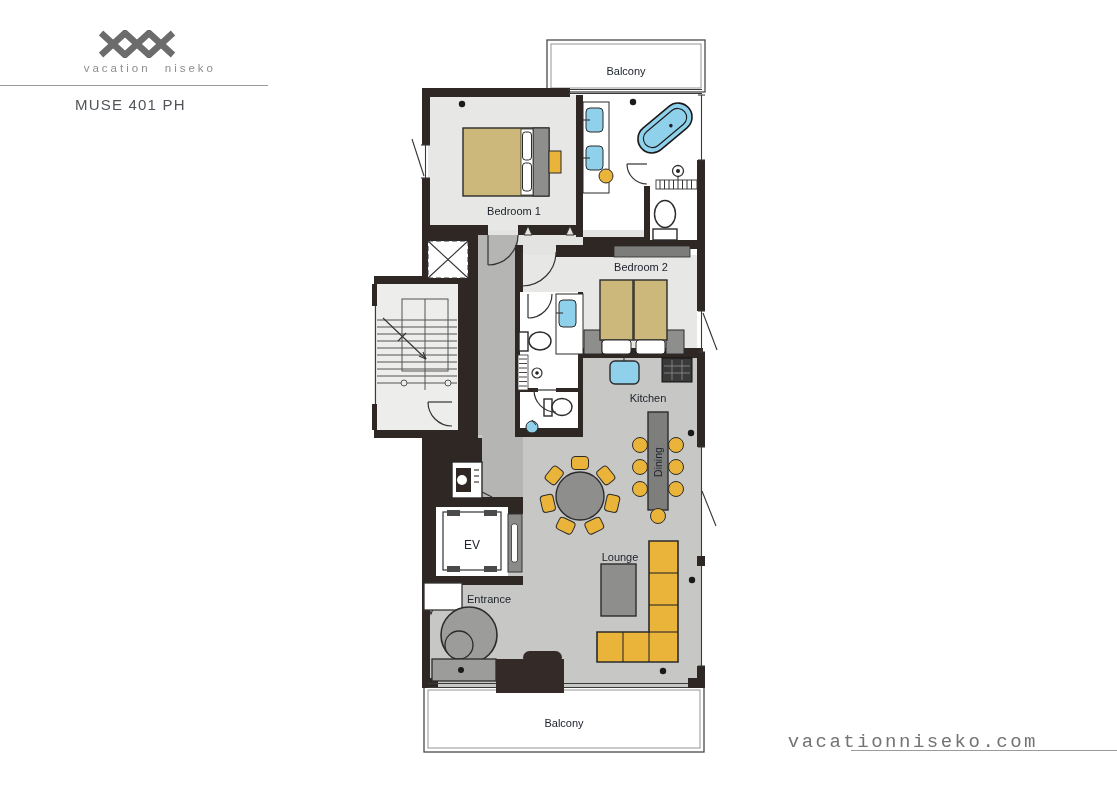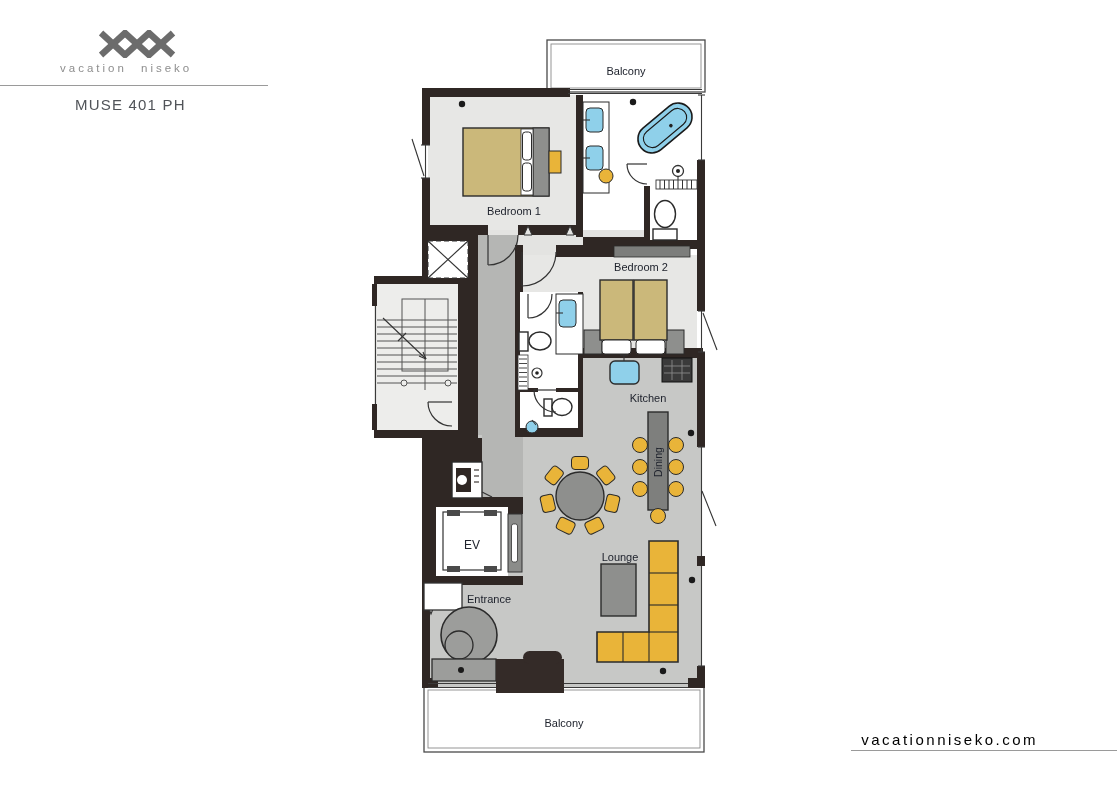--- a/index.html
+++ b/index.html
@@ -6,27 +6,27 @@
     --wall:#2f2724; --floor_light:#e7e7e5; --floor_mid:#c7c8c6; --floor_corridor:#b5b6b4;
     --floor_stairs:#ededeb; --bed_tan:#cbb87a; --furniture_yellow:#e9b439; --fixture_blue:#8fd0ea;
     --furniture_gray:#8e8f8d; --island_gray:#7e7f7d; --closet_gray:#7c7d7b; --hearth_dark:#342b28;
     --label_text:#20242e; --logo_gray:#6c6c6c; --muted_text:#8e8e8e; --line_gray:#9a9a9a;
   }
   html,body{margin:0;padding:0;background:#fff;}
   .page{position:relative;width:1117px;height:788px;background:#fff;overflow:hidden;
         font-family:"Liberation Sans",sans-serif;}
   .plan-svg{position:absolute;left:0;top:0;}
   .logo-mark{position:absolute;left:99px;top:30px;}
-  .logo-text{position:absolute;left:60px;top:62px;width:156px;text-align:left;
+  .logo-text{position:absolute;left:60px;top:62px;width:156px;text-align:right;
     font-size:11.5px;letter-spacing:3px;word-spacing:8px;color:var(--muted_text);}
   .header-line{position:absolute;left:0;top:85px;width:268px;height:1px;background:var(--line_gray);}
   .page-title{position:absolute;left:75px;top:96px;font-size:15px;letter-spacing:1.2px;
     color:#515459;font-weight:400;}
-  .footer-site{position:absolute;right:79px;top:731px;font-size:15px;letter-spacing:2.5px;
-    color:#000000;}
+  .footer-site{position:absolute;right:79px;top:731px;font-size:19px;letter-spacing:2.5px;
+    color:#737373;font-family:Liberation Mono, monospace;}
   .footer-line{position:absolute;left:851px;top:750px;width:266px;height:1px;background:var(--line_gray);}
   
   .wall{fill:var(--wall);}
   .wht{fill:#fff;} .tan{fill:var(--bed_tan);} .yel{fill:var(--furniture_yellow);}
   .blu{fill:var(--fixture_blue);} .gry{fill:var(--furniture_gray);} .isl{fill:var(--island_gray);}
   .clo{fill:var(--closet_gray);} .drk{fill:var(--hearth_dark);}
   .fl-light{fill:var(--floor_light);} .fl-mid{fill:var(--floor_mid);}
   .fl-cor{fill:var(--floor_corridor);} .fl-st{fill:var(--floor_stairs);}
   .s{stroke:#2b2b2b;stroke-width:1.4;} .s1{stroke:#2b2b2b;stroke-width:1;}
   .ln{stroke:#333;stroke-width:1.1;fill:none;}

